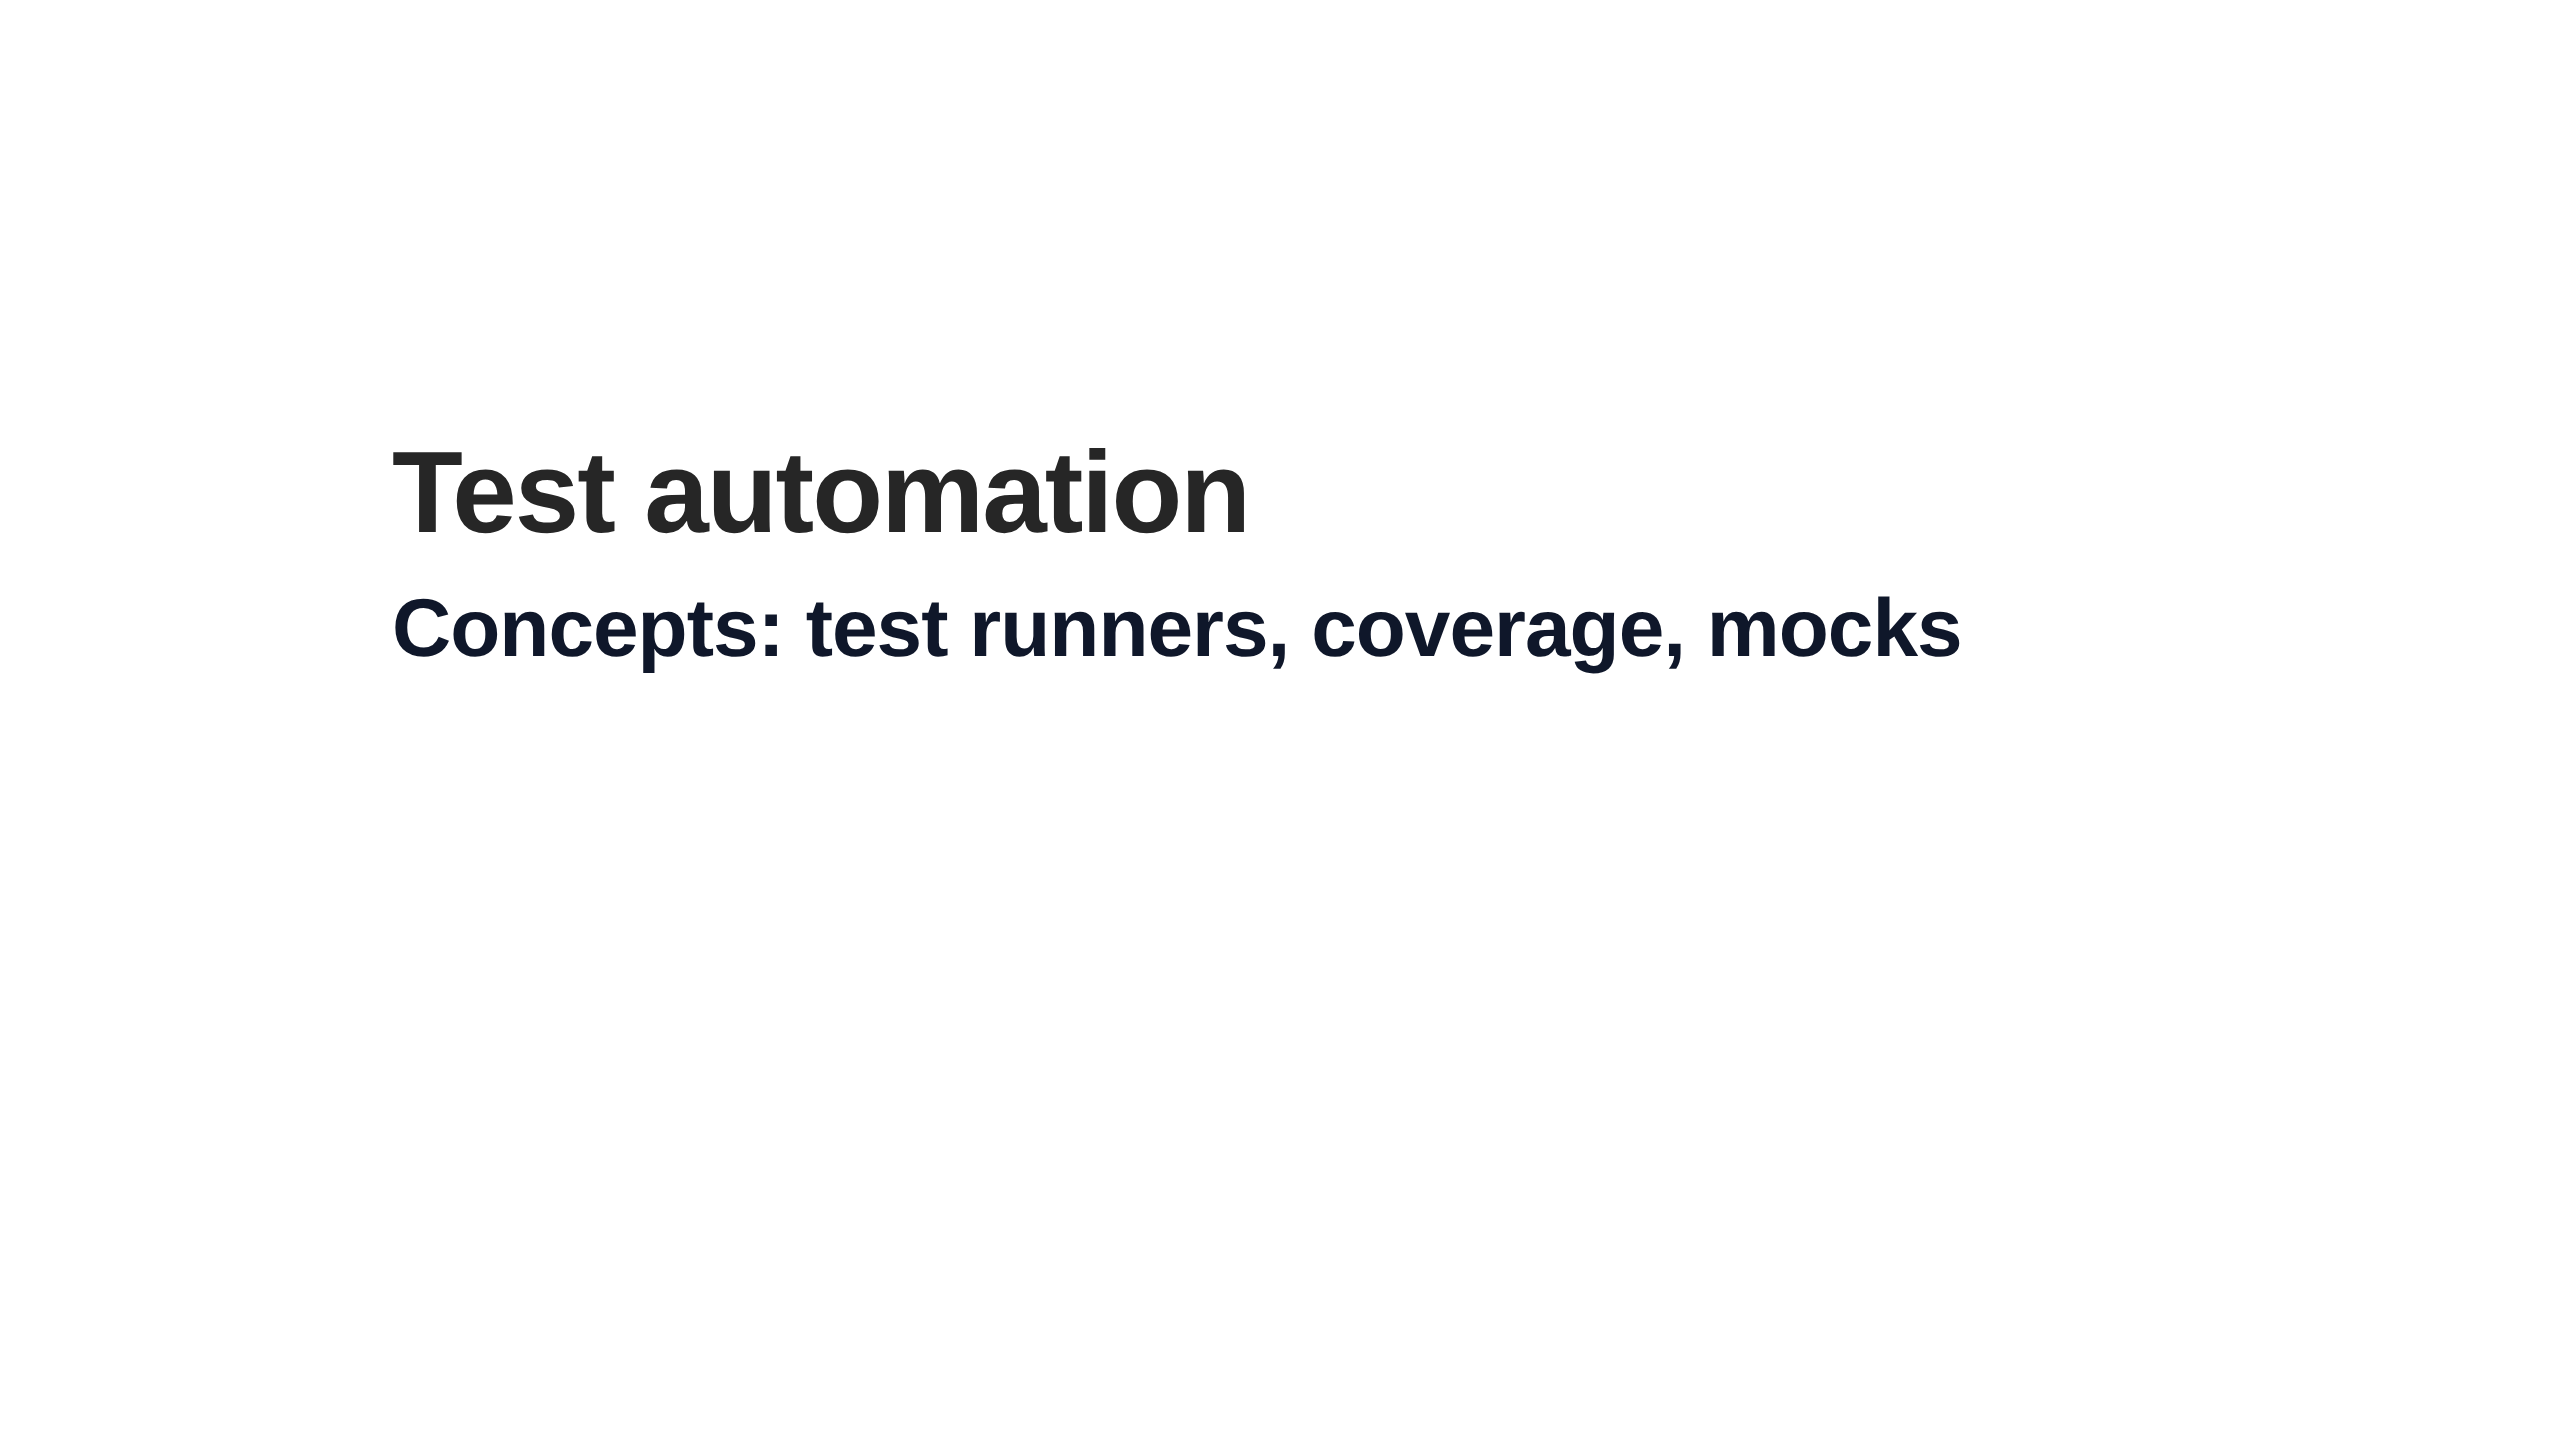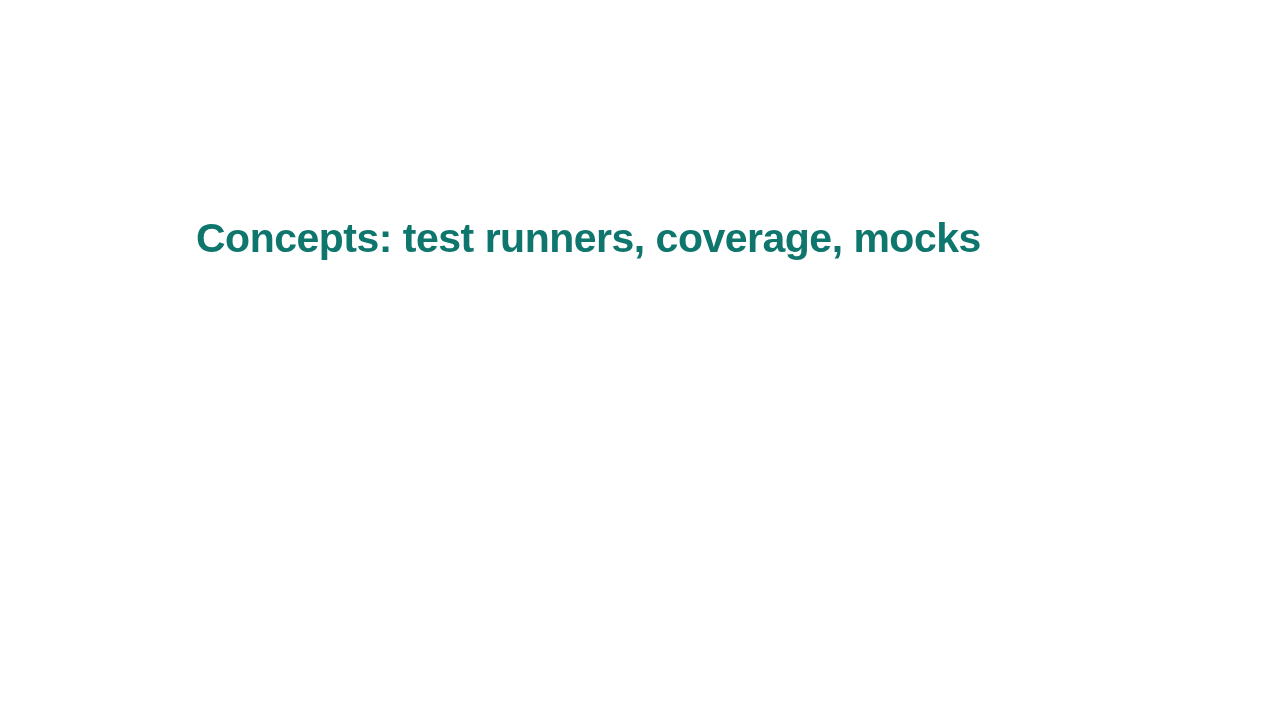--- a/index.html
+++ b/index.html
@@ -25,24 +25,25 @@
       font-size: 58px;
       font-weight: 700;
       color: #262626;
       letter-spacing: -1px;
       line-height: 1.0;
       margin-bottom: 18px;
     }
     .subtitle {
       font-size: 41px;
       font-weight: 700;
-      color: #0f766e;
+      color: #0f172a;
       letter-spacing: -0.5px;
       line-height: 1.0;
       margin-bottom: 14px;
     }
   </style>
 </head>
 <body>
 
 <div class="slide">
+  <h1 class="title">Test automation</h1>
   <h2 class="subtitle">Concepts: test runners, coverage, mocks</h2>
 </div>
 
 </body></html>

